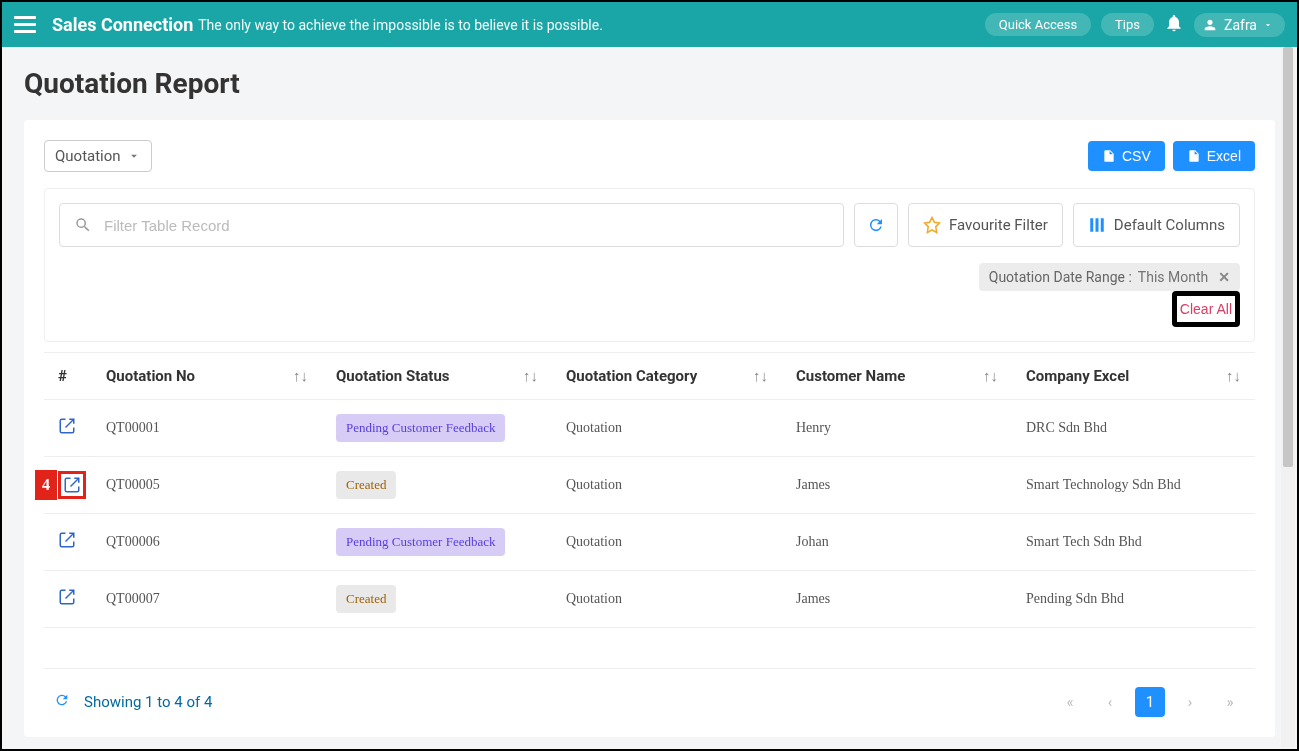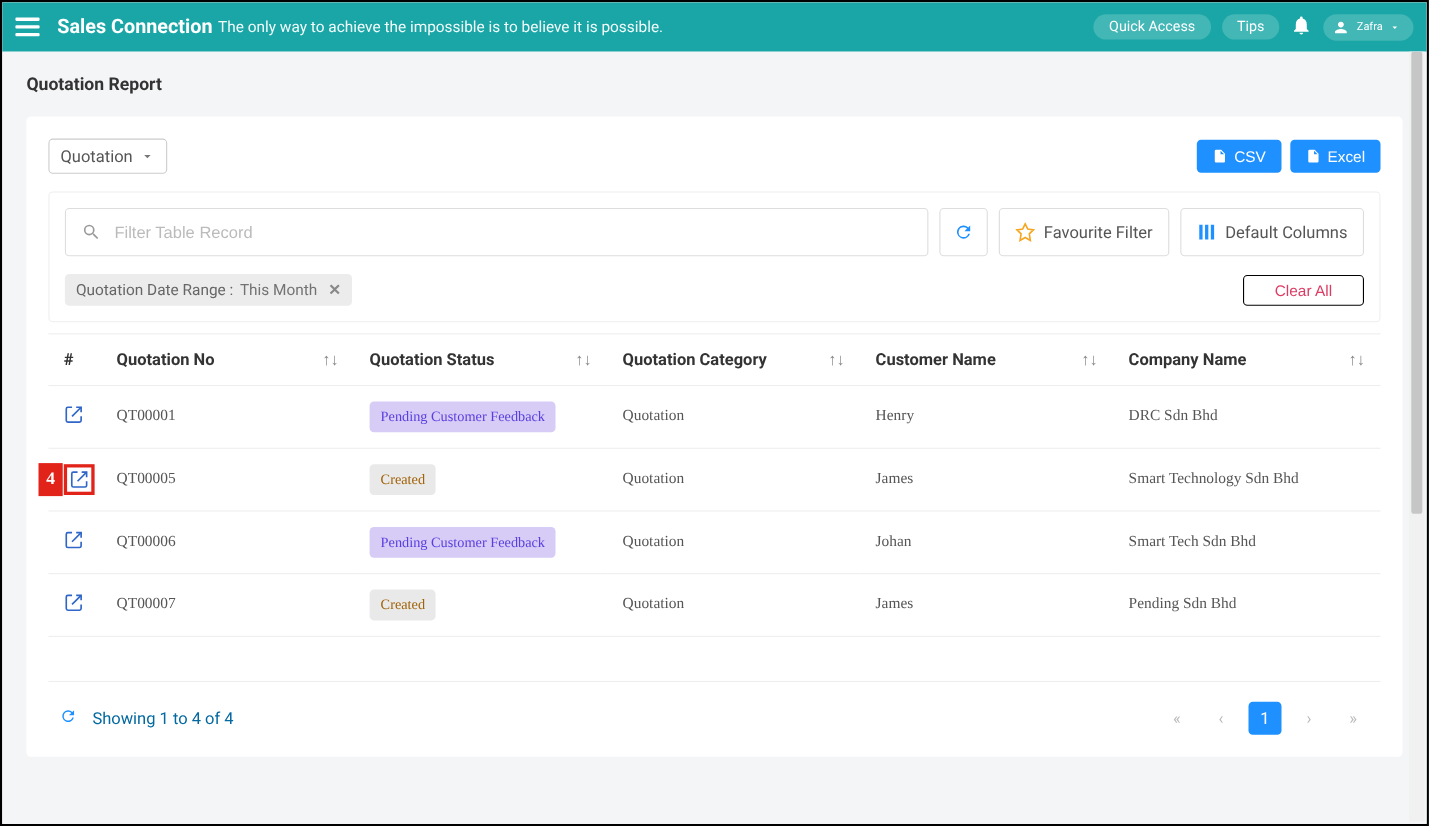--- a/index.html
+++ b/index.html
@@ -16,46 +16,46 @@
     padding: 0 12px;
     font-size: 14px;
   }
   .hamburger { cursor: pointer; margin-right: 16px; display: flex; flex-direction: column; justify-content: center; gap: 4px; width: 22px; }
   .hamburger span { display:block; height: 3px; background:#fff; border-radius:1px; }
   .brand { font-weight: 700; font-size: 18px; margin-right: 5px; }
   .tagline { opacity: 0.95; font-size: 14px; }
   .topbar-right { margin-left: auto; display: flex; align-items: center; gap: 10px; }
   .pill { background: rgba(255,255,255,0.18); border-radius: 14px; padding: 4px 14px; font-size: 13px; cursor: pointer; }
   .bell-icon { cursor:pointer; }
-  .user-chip { background: rgba(255,255,255,0.18); border-radius: 14px; padding: 4px 12px 4px 8px; display:flex; align-items:center; gap:6px; cursor:pointer; font-size:10px; }
+  .user-chip { background: rgba(255,255,255,0.18); border-radius: 14px; padding: 4px 12px 4px 8px; display:flex; align-items:center; gap:6px; cursor:pointer; font-size:14px; }
 
   
   .page { background:#f4f5f7; height: calc(100% - 45px); overflow:auto; padding: 20px 22px 0 22px; }
-  .page-title { font-size: 16px; font-weight: 700; color:#333; margin-bottom: 20px; }
+  .page-title { font-size: 28px; font-weight: 700; color:#333; margin-bottom: 20px; }
 
   .card { background:#fff; border-radius: 4px; padding: 20px 20px 0 20px; }
 
   .row-top { display:flex; align-items:center; margin-bottom: 16px; }
   .dd { border:1px solid #ccc; border-radius:4px; padding:6px 10px; font-size:15px; color:#555; display:flex; align-items:center; gap:6px; cursor:pointer; background:#fff; }
   .btn-blue { background:#1e90ff; color:#fff; border:none; border-radius:4px; padding:7px 14px; font-size:14px; cursor:pointer; display:flex; align-items:center; gap:6px; }
 
   .filter-shell { border:1px solid #eee; border-radius:4px; padding: 14px; background:#fff; }
   .filter-row1 { display:flex; gap:10px; align-items:stretch; margin-bottom: 16px; }
   .search-box { flex:1; border:1px solid #ddd; border-radius:4px; display:flex; align-items:center; padding:0 14px; height:44px; color:#999; background:#fff; }
   .search-box input { border:none; outline:none; flex:1; font-size:15px; background:transparent; color:#6d28d9; }
   .search-box input::placeholder { color:#bbb; }
   .icon-btn { width:44px; height:44px; border:1px solid #ddd; border-radius:4px; display:flex; align-items:center; justify-content:center; cursor:pointer; background:#fff; }
-  .filter-btn { height:44px; border:1px solid #ddd; border-radius:4px; display:flex; align-items:flex-end; gap:8px; padding:12px 14px; cursor:pointer; background:#fff; color:#555; font-size:15px; }
-
-  .filter-row2 { display:flex; align-items:flex-end; }
+  .filter-btn { height:44px; border:1px solid #ddd; border-radius:4px; display:flex; align-items:center; gap:8px; padding:0 14px; cursor:pointer; background:#fff; color:#555; font-size:15px; }
+
+  .filter-row2 { display:flex; align-items:flex-end;flex-direction:column; }
   .chip { background:#ececec; border-radius:4px; padding:6px 10px; display:flex; align-items:center; gap:6px; font-size:14px; color:#666; }
   .chip .label { color:#666; }
   .chip .val { color:#737373; }
   .chip .x { color:#888; cursor:pointer; margin-left:4px; font-weight:bold; }
-  .clear-all { margin-left:auto; border:1px solid #000000; color:#dc3c64; background:#fff; border-radius:4px; padding:5px 28px; font-size:14px; cursor:pointer; }
+  .clear-all { margin-left:auto; border:5px solid #000000; color:#dc3c64; background:#fff; border-radius:4px; padding:5px 3px; font-size:14px; cursor:pointer; }
 
   
   .tbl { width:100%; border-collapse: collapse; margin-top: 10px; table-layout: fixed; }
   .tbl th, .tbl td { text-align:left; padding: 14px 14px; font-size:14px; border-bottom:1px solid #eee; }
   .tbl th { color:#333; font-weight:700; font-size:15px; border-top:1px solid #eee; }
   .tbl th .sort { float:right; color:#888; cursor:pointer; }
   .tbl td { color:#555; vertical-align: middle; font-family: Liberation Serif, serif; }
   .col-hash { width:48px; }
   .col-qno { width:230px; }
   .col-status { width:230px; }
@@ -191,21 +191,21 @@
           <col class="col-cust">
           <col class="col-comp">
       </colgroup>
       <thead>
         <tr>
           <th><span>#</span></th>
           <th><span>Quotation No</span><span class="sort">↑↓</span></th>
           <th><span>Quotation Status</span><span class="sort">↑↓</span></th>
           <th><span>Quotation Category</span><span class="sort">↑↓</span></th>
           <th><span>Customer Name</span><span class="sort">↑↓</span></th>
-          <th><span>Company Name</span><span class="sort">↑↓</span></th>
+          <th><span>Company Excel</span><span class="sort">↑↓</span></th>
         </tr>
       </thead>
       <tbody id="tbody">
           <tr>
             <td><span class="open-icon">
                 <svg width="18" height="18" viewBox="0 0 24 24" fill="none" stroke="#2f66c7" stroke-width="2">
                   <path d="M15 3h6v6"></path>
                   <path d="M10 14L21 3"></path>
                   <path d="M21 14v5a2 2 0 0 1-2 2H5a2 2 0 0 1-2-2V5a2 2 0 0 1 2-2h5"></path>
                 </svg>

